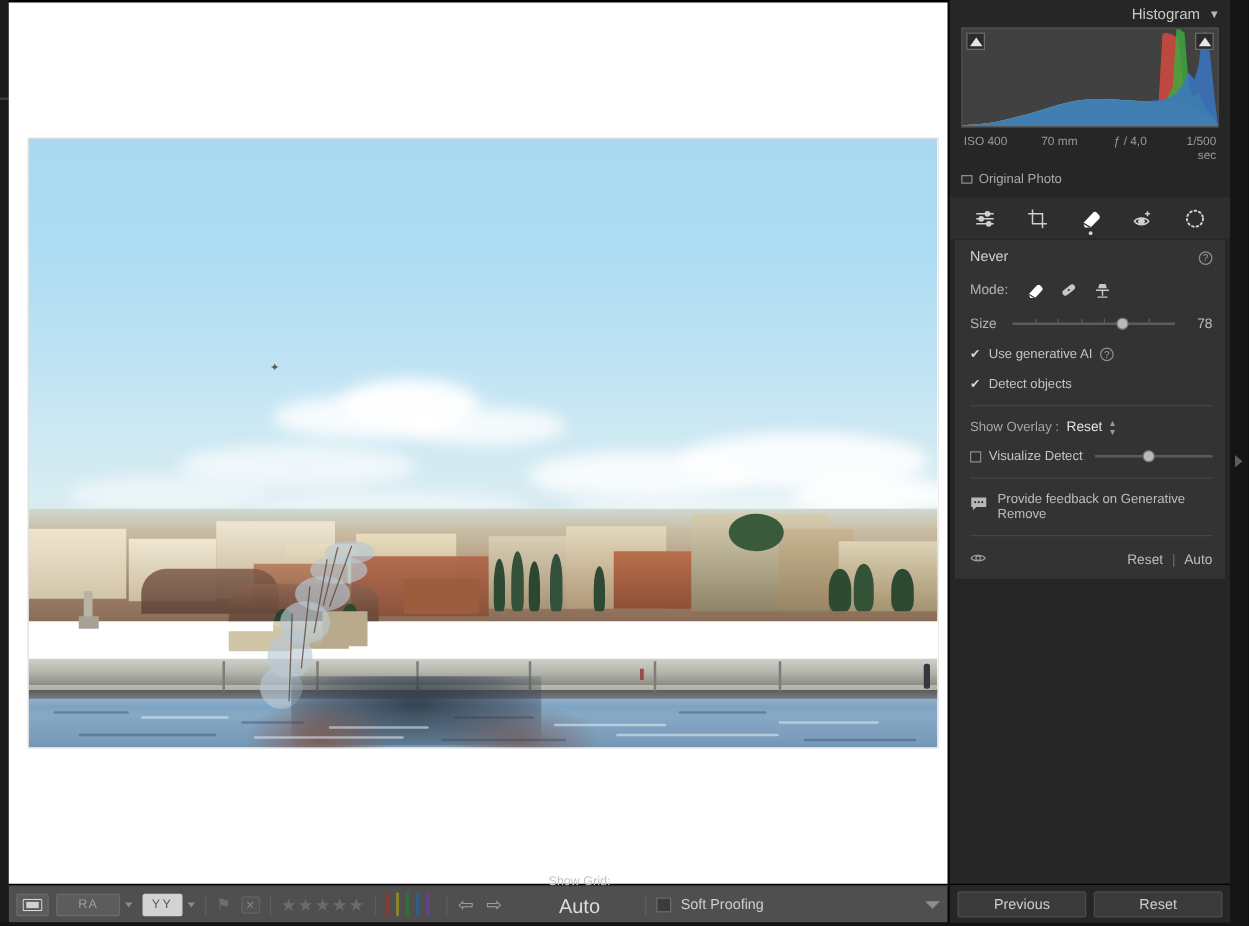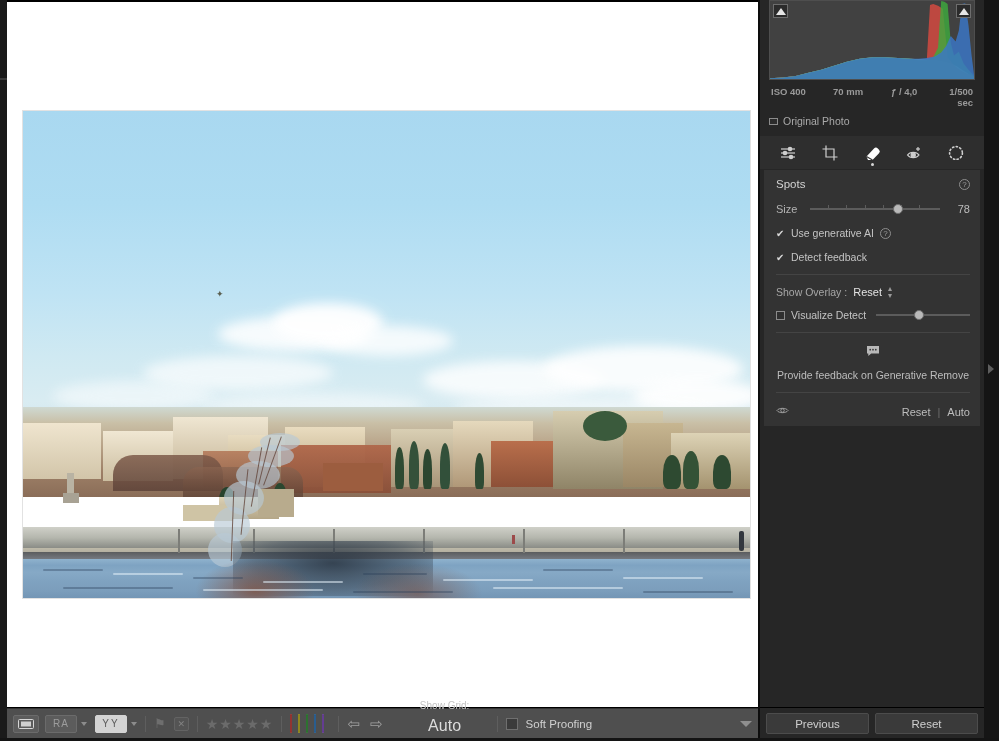--- a/index.html
+++ b/index.html
@@ -120,21 +120,21 @@
     display:flex; align-items:center; justify-content:center;
   }
   .clip-ind i {
     width:0;height:0;border-left:5px solid transparent;border-right:5px solid transparent;
     border-bottom:7px solid #e6e6e6; display:block;
   }
   #clip-left { left:3px; }
   #clip-right { right:3px; }
 
   #exif-row {
-    display:flex; margin:6px 11px 0 11px; color:#9a9a9a; font-size:9.5px;font-weight:bold;
+    display:flex; margin:6px 11px 0 11px; color:#9a9a9a; font-size:9.5px;
   }
   #exif-row span { }
   #exif-iso{ width:62px; } #exif-focal{ width:58px; } #exif-aper{ width:52px; }
   #exif-shut{ flex:1; text-align:right; }
 
   #orig-photo-row {
     display:flex; align-items:center; gap:5px;
     margin:7px 9px 0 9px; color:#a9a9a9; font-size:10.5px;
   }
   .mini-chk {
@@ -190,21 +190,21 @@
   .divider { height:1px; background:#444444; margin:11px 0 0 0; }
 
   #overlay-row { display:flex; align-items:center; gap:6px; margin-top:10px; }
   #overlay-lbl { color:#a7a7a7; font-size:10.5px; }
   #overlay-val { color:#e2e2e2; font-size:11px; }
   .stepper { color:#9a9a9a; font-size:8px; line-height:7px; }
 
   #vis-row { display:flex; align-items:center; gap:6px; margin-top:10px; }
   #vis-row .t { color:#c4c4c4; font-size:10.5px; }
 
-  #feedback-row { display:flex; align-items:center; gap:8px; margin-top:10px;flex-direction:column; }
+  #feedback-row { display:flex; align-items:center; gap:8px; margin-top:10px; }
   #fb-text { color:#bdbdbd; font-size:10.5px; }
 
   #footer-row { display:flex; align-items:center; margin-top:12px; }
   #eye-ico { color:#9e9e9e; font-size:11px; }
   #footer-right { margin-left:auto; display:flex; align-items:center; gap:7px; }
   #footer-right a { color:#bdbdbd; font-size:11px; text-decoration:none; }
   #footer-sep { color:#6e6e6e; font-size:11px; }
 
   
   #bottom-bar {
@@ -361,20 +361,24 @@
       <div class="ripple" style="left:40px;top:476px;width:110px;"></div>
       <div class="ripple-l" style="left:180px;top:478px;width:120px;"></div>
       <div class="ripple" style="left:330px;top:480px;width:100px;"></div>
       <div class="ripple-l" style="left:470px;top:476px;width:130px;"></div>
       <div class="ripple" style="left:620px;top:480px;width:90px;"></div>
     </div>
   </div>
 
   <div id="right-panel">
 
+    <div id="hist-header">
+      <span>Histogram</span>
+      <span id="hist-caret">▼</span>
+    </div>
 
     <div id="hist-box">
       <svg id="hist-svg" width="204" height="78" viewBox="0 0 204 78">
         <g id="hist-groups">
             <path d="M 0 78 L 0.00 77.22 L 12.80 76.44 L 25.60 74.88 L 38.40 71.76 L 51.20 68.64 L 64.00 64.74 L 76.80 60.84 L 89.60 57.72 L 102.40 56.16 L 115.20 56.16 L 128.00 56.94 L 140.80 57.72 L 153.60 58.50 L 166.40 59.28 L 174.40 60.84 L 180.80 62.40 L 187.20 65.52 L 192.00 68.64 L 196.80 71.76 L 200.00 74.10 L 204.00 76.44 L 204.00 78 Z" fill="#d5d5d5" fill-opacity="0.95"></path>
             <path d="M 0 78 L 0.00 77.22 L 12.80 76.44 L 25.60 74.88 L 38.40 72.54 L 51.20 69.42 L 64.00 65.52 L 76.80 61.62 L 89.60 58.50 L 102.40 56.94 L 115.20 56.94 L 128.00 57.72 L 140.80 58.50 L 148.80 59.28 L 153.60 59.28 L 156.80 59.28 L 160.00 3.90 L 163.20 3.12 L 168.00 4.68 L 172.80 7.80 L 177.60 56.16 L 182.40 62.40 L 187.20 67.08 L 192.00 70.20 L 196.80 72.54 L 201.60 74.10 L 204.00 75.66 L 204.00 78 Z" fill="#d94a41" fill-opacity="0.82"></path>
             <path d="M 0 78 L 0.00 77.22 L 12.80 76.44 L 25.60 74.88 L 38.40 71.76 L 51.20 68.64 L 64.00 64.74 L 76.80 60.84 L 89.60 57.72 L 102.40 56.16 L 115.20 56.16 L 128.00 56.94 L 140.80 57.72 L 148.80 58.50 L 153.60 58.50 L 156.80 58.50 L 160.00 57.72 L 163.20 56.16 L 168.00 46.80 L 171.20 0.00 L 174.40 0.78 L 177.60 3.12 L 180.80 42.12 L 184.00 54.60 L 188.80 50.70 L 193.60 62.40 L 198.40 68.64 L 204.00 74.88 L 204.00 78 Z" fill="#3ea93e" fill-opacity="0.82"></path>
             <path d="M 0 78 L 0.00 77.22 L 12.80 76.44 L 25.60 74.88 L 38.40 71.76 L 51.20 68.64 L 64.00 64.74 L 76.80 60.84 L 89.60 57.72 L 102.40 56.16 L 115.20 56.16 L 128.00 56.94 L 140.80 57.72 L 148.80 57.72 L 156.80 56.94 L 164.80 55.38 L 171.20 51.48 L 176.00 45.24 L 180.80 35.10 L 185.60 40.56 L 188.80 29.64 L 192.00 3.12 L 195.20 2.34 L 198.40 23.40 L 201.60 54.60 L 204.00 73.32 L 204.00 78 Z" fill="#3b78c9" fill-opacity="0.82"></path>
           </g>
       </svg>
@@ -433,24 +437,47 @@
         <svg width="18" height="18" viewBox="0 0 18 18" fill="none" stroke="currentColor" stroke-width="1.6" stroke-linecap="round" stroke-dasharray="1.3 2.4">
           <circle cx="9" cy="9" r="6.4"></circle>
         </svg>
       </span>
       <span id="tool-dot"></span>
     </div>
 
     <div id="remove-panel">
 
       <div id="remove-title-row">
-        <span id="remove-title">Spots</span>
+        <span id="remove-title">Never</span>
         <span class="help-circ">?</span>
       </div>
 
+      <div id="mode-row">
+        <span id="mode-label">Mode:</span>
+        <span class="mode-icon sel">
+          <svg width="16" height="16" viewBox="0 0 19 19">
+            <path d="M3.5 13.5 L11 5.5 a2.6 2.6 0 0 1 3.8 0 l1.2 1.2 a2.6 2.6 0 0 1 0 3.6 L9.5 17 H5 Z" fill="currentColor"></path>
+            <path d="M3.5 13.5 L9.5 17" stroke="#333" stroke-width="1.1" fill="none"></path>
+          </svg>
+        </span>
+        <span class="mode-icon">
+          <svg width="16" height="16" viewBox="0 0 18 18">
+            <rect x="2.5" y="6.3" width="13" height="5.4" rx="2.7" transform="rotate(-38 9 9)" fill="currentColor"></rect>
+            <circle cx="9" cy="9" r="1" fill="#333"></circle>
+          </svg>
+        </span>
+        <span class="mode-icon">
+          <svg width="16" height="16" viewBox="0 0 18 18" fill="none" stroke="currentColor" stroke-width="1.3">
+            <path d="M5 7.5h8l-1.3-4H6.3z" fill="currentColor" stroke="none"></path>
+            <line x1="3.2" y1="9.2" x2="14.8" y2="9.2"></line>
+            <line x1="9" y1="10" x2="9" y2="14.2"></line>
+            <line x1="4.5" y1="15.4" x2="13.5" y2="15.4"></line>
+          </svg>
+        </span>
+      </div>
 
       <div class="slider-row">
         <span class="lbl">Size</span>
         <span class="track">
           <span class="bar"></span>
           <span class="tick" style="left:14%"></span>
             <span class="tick" style="left:28%"></span>
           <span class="tick" style="left:42%"></span>
             <span class="tick" style="left:56%"></span>
           <span class="tick" style="left:70%"></span>
@@ -461,21 +488,21 @@
       </div>
 
       <div class="chk-row">
         <span class="chk">✔</span>
         <span class="t">Use generative AI</span>
         <span class="help-circ">?</span>
       </div>
 
       <div class="chk-row">
         <span class="chk">✔</span>
-        <span class="t">Detect feedback</span>
+        <span class="t">Detect objects</span>
       </div>
 
       <div class="divider"></div>
 
       <div id="overlay-row">
         <span id="overlay-lbl">Show Overlay :</span>
         <span id="overlay-val">Reset</span>
         <span class="stepper">▴<br>▾</span>
       </div>
 
@@ -523,21 +550,21 @@
 
   <div id="bottom-bar">
 
     <span class="bb-btn" style="width:26px;height:18px;">
       <svg width="16" height="10" viewBox="0 0 16 10">
           <rect x="0.5" y="0.5" width="15" height="9" rx="1" fill="none" stroke="#d6d6d6"></rect>
           <rect x="3" y="2.5" width="10" height="5" fill="#d0d0d0"></rect>
         </svg>
     </span>
     <span style="width:6px"></span>
-    <span class="bb-btn" style="width:32px;height:18px;color:#9d9d9d;font-size:10px;letter-spacing:1px;padding:0 2px;">RA</span>
+    <span class="bb-btn" style="width:51px;height:18px;color:#9d9d9d;font-size:10px;letter-spacing:1px;padding:0 2px;">RA</span>
     <span class="caret-sm"></span>
     <span style="width:8px"></span>
     <span class="bb-btn" style="width:32px;height:18px;background:#d3d3d3;border-color:#d3d3d3;color:#5a5a5a;font-size:10px;letter-spacing:2px;padding:0 2px;">YY</span>
     <span class="caret-sm"></span>
 
     <span class="bb-sep"></span>
 
     <span style="color:#6e6e6e;font-size:13px;margin-right:8px;">⚑</span>
     <span class="bb-btn" style="width:15px;height:14px;background:#545454;border-color:#636363;color:#828282;font-size:9px;">✕</span>
 

